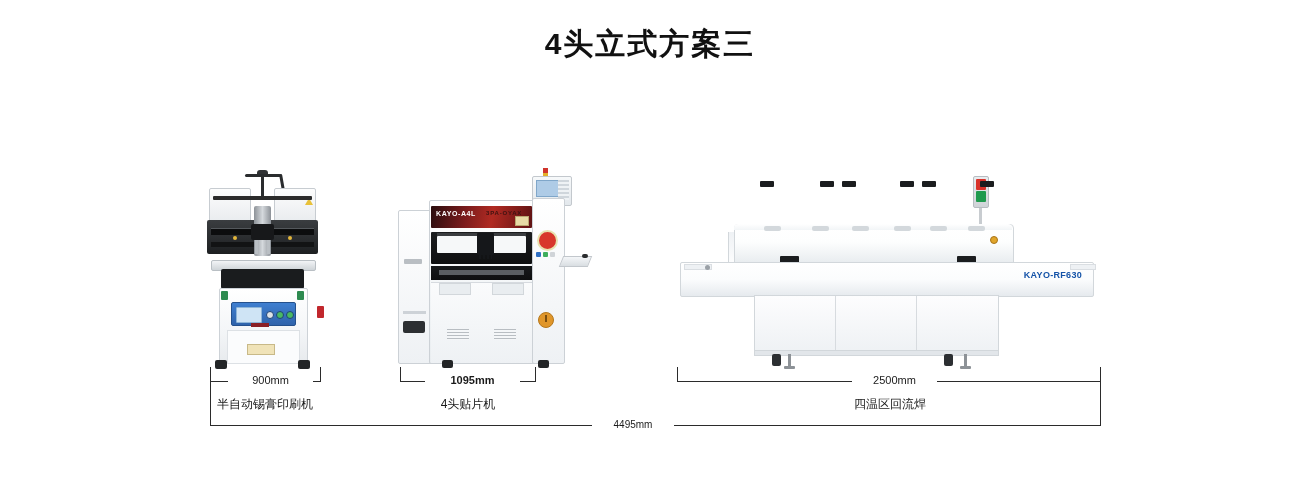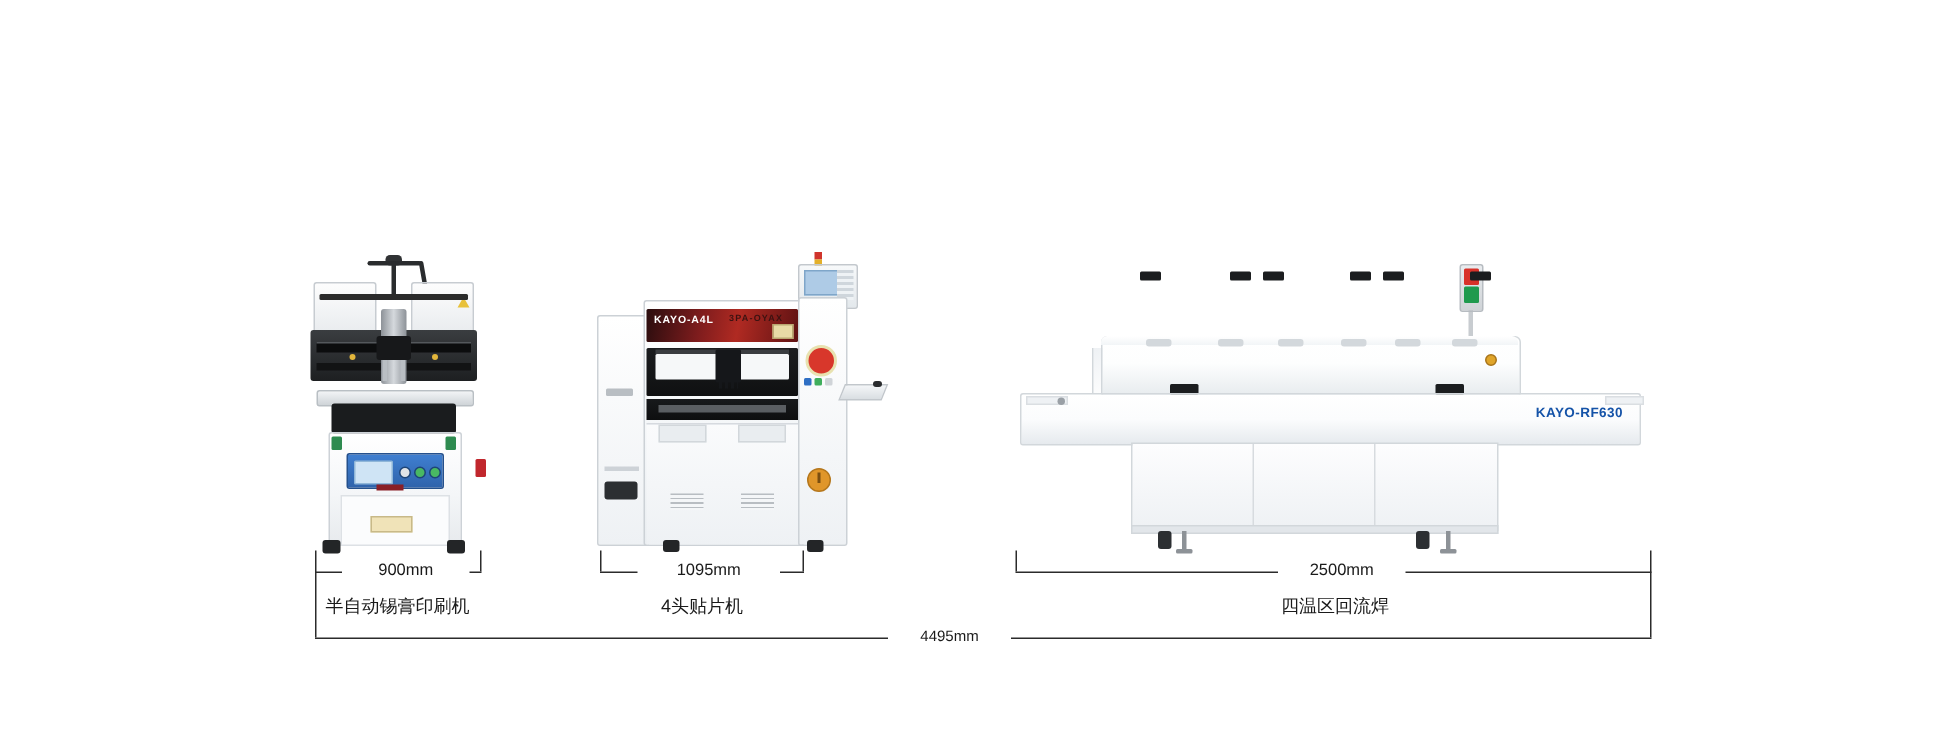--- a/index.html
+++ b/index.html
@@ -244,20 +244,21 @@
   .total-label{
     position:absolute;font-size:10px;color:#1a1a1a;text-align:center;
     background:#ffffff;padding:0 6px;line-height:12px;white-space:nowrap;
   }
 </style>
 </head>
 <body>
 
 <div id="stage">
 
+  <div class="page-title">4头立式方案三</div>
 
   <div class="machine pr">
     <div class="pr-hose-knob"></div>
     <div class="pr-hose-h"></div>
     <div class="pr-hose"></div>
     <div class="pr-hose-r"></div>
     <div class="pr-lpanel"></div>
     <div class="pr-rpanel"></div>
     <div class="pr-warn"></div>
     <div class="pr-topbar"></div>
@@ -384,21 +385,21 @@
     <div class="dim-tick" style="left:320px;top:367px;height:14px;"></div>
     <div class="dim" style="left:210px;top:381px;width:111px;"></div>
     <div class="dim-label" style="left:228px;top:374px;width:75px;">900mm</div>
     <div class="mach-label" style="left:190px;top:396px;width:150px;">半自动锡膏印刷机</div>
   </div>
 
   <div>
     <div class="dim-tick" style="left:400px;top:367px;height:14px;"></div>
     <div class="dim-tick" style="left:535px;top:367px;height:14px;"></div>
     <div class="dim" style="left:400px;top:381px;width:136px;"></div>
-    <div class="dim-label" style="left:425px;top:374px;width:85px;">1095mm</div>
+    <div class="dim-label" style="left:425px;top:374px;width:85px;font-weight:bold;">1095mm</div>
     <div class="mach-label" style="left:393px;top:396px;width:150px;">4头贴片机</div>
   </div>
 
   <div>
     <div class="dim-tick" style="left:677px;top:367px;height:14px;"></div>
     <div class="dim-tick" style="left:1100px;top:367px;height:58px;"></div>
     <div class="dim" style="left:677px;top:381px;width:424px;"></div>
     <div class="dim-label" style="left:852px;top:374px;width:75px;">2500mm</div>
     <div class="mach-label" style="left:815px;top:396px;width:150px;">四温区回流焊</div>
   </div>

